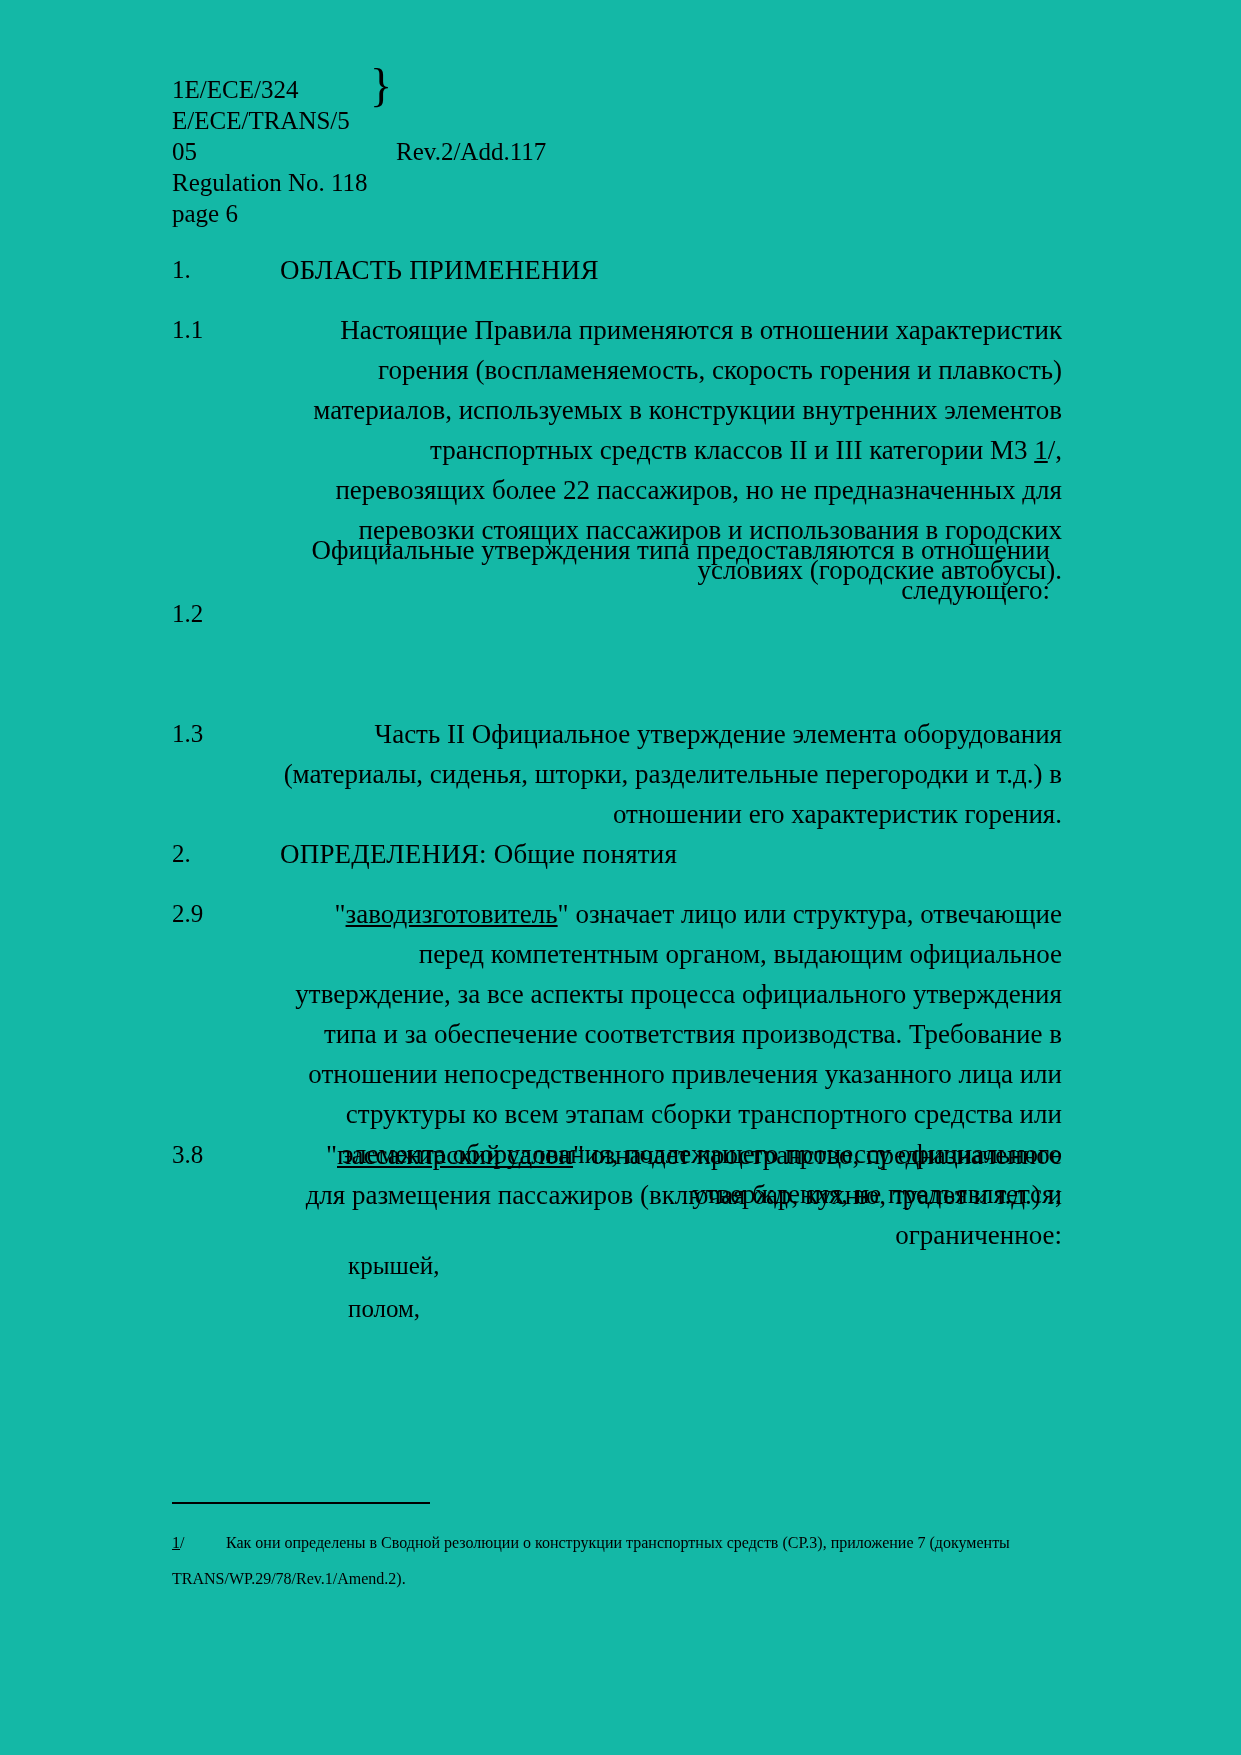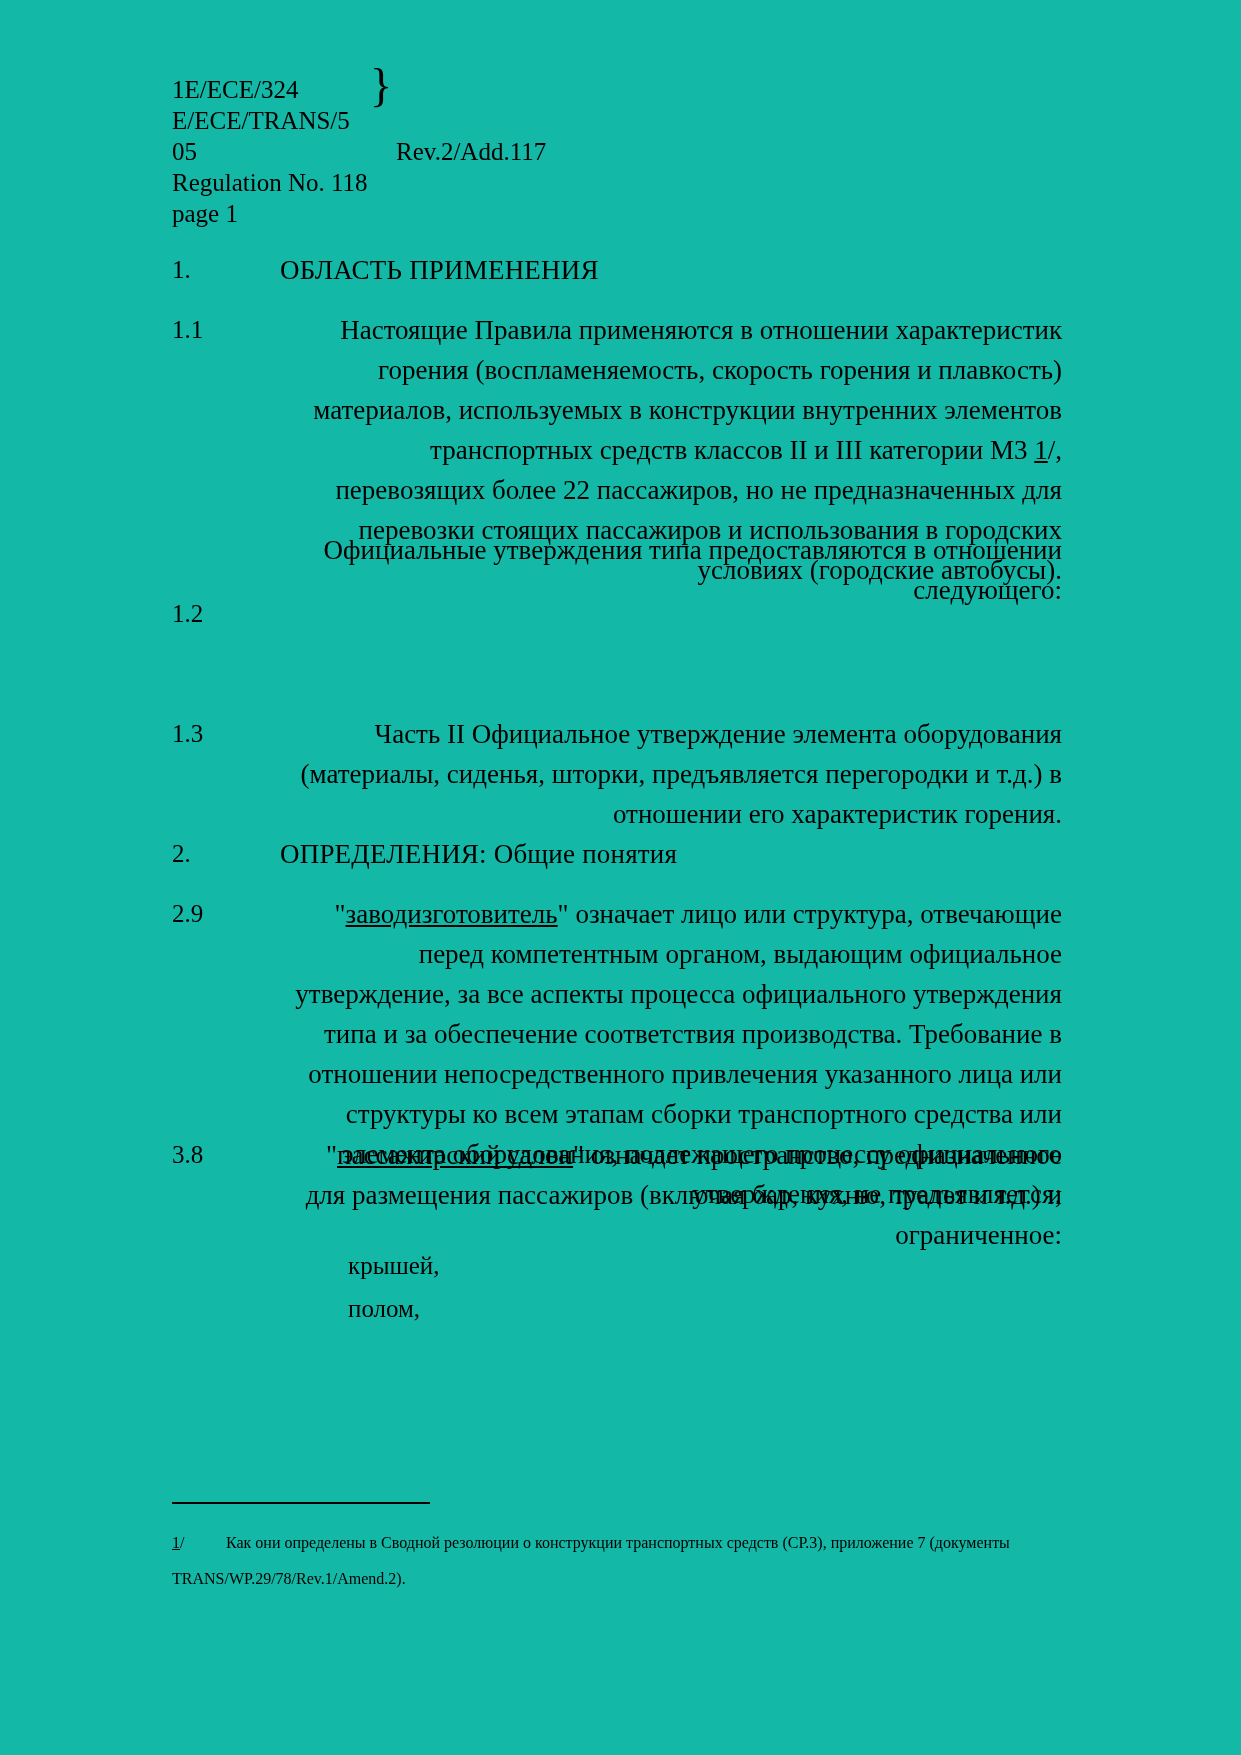--- a/index.html
+++ b/index.html
@@ -110,45 +110,45 @@
     <div class="sym-row">
       <span class="sym-col">1E/ECE/324</span>
       <span class="brace">}</span>
     </div>
     <div class="sym-row">
       <span class="sym-col">E/ECE/TRANS/5</span>
       <span class="rev">Rev.2/Add.117</span>
     </div>
     <div class="hdr-line">05</div>
     <div class="hdr-line">Regulation No. 118</div>
-    <div class="hdr-line">page 1</div>
+    <div class="hdr-line">page 6</div>
   </div>
 
   <div class="block heading" style="left:172px; top:250px; width:900px;">
     <div class="num">1.</div>
     <div class="txt">ОБЛАСТЬ ПРИМЕНЕНИЯ</div>
   </div>
 
   <div class="block" style="left:172px; top:310px; width:890px;">
     <div class="num">1.1</div>
     <div class="txt"><span>Настоящие Правила применяются в отношении характеристик горения (воспламеняемость, скорость горения и плавкость) материалов, используемых в конструкции внутренних элементов транспортных средств классов II и III категории М3 </span><span class="u">1</span><span>/, перевозящих более 22 пассажиров, но не предназначенных для перевозки стоящих пассажиров и использования в городских условиях (городские автобусы).</span></div>
   </div>
 
-  <div class="block" style="left:172px; top:530px; width:890px;">
+  <div class="block" style="left:160px; top:530px; width:890px;">
     <div class="num"></div>
     <div class="txt">Официальные утверждения типа предоставляются в отношении следующего:</div>
   </div>
 
   <div class="block" style="left:172px; top:594px; width:890px;gap:28px;">
     <div class="num">1.2</div>
   </div>
 
   <div class="block" style="left:172px; top:714px; width:890px;">
     <div class="num">1.3</div>
-    <div class="txt">Часть II  Официальное утверждение элемента оборудования (материалы, сиденья, шторки, предъявляется перегородки и т.д.) в отношении его характеристик горения.</div>
+    <div class="txt">Часть II  Официальное утверждение элемента оборудования (материалы, сиденья, шторки, разделительные перегородки и т.д.) в отношении его характеристик горения.</div>
   </div>
 
   <div class="block heading" style="left:172px; top:834px; width:900px;">
     <div class="num">2.</div>
     <div class="txt">ОПРЕДЕЛЕНИЯ:  Общие понятия</div>
   </div>
 
   <div class="block" style="left:172px; top:894px; width:890px;">
     <div class="num">2.9</div>
     <div class="txt"><span>"</span><span class="u">заводизготовитель</span><span>"</span><span> означает лицо или структура, отвечающие перед компетентным органом, выдающим официальное утверждение, за все аспекты процесса официального утверждения типа и за обеспечение соответствия производства.  Требование в отношении непосредственного привлечения указанного лица или структуры ко всем этапам сборки транспортного средства или элемента оборудования, подлежащего процессу официального утверждения, не предъявляется;</span></div>

